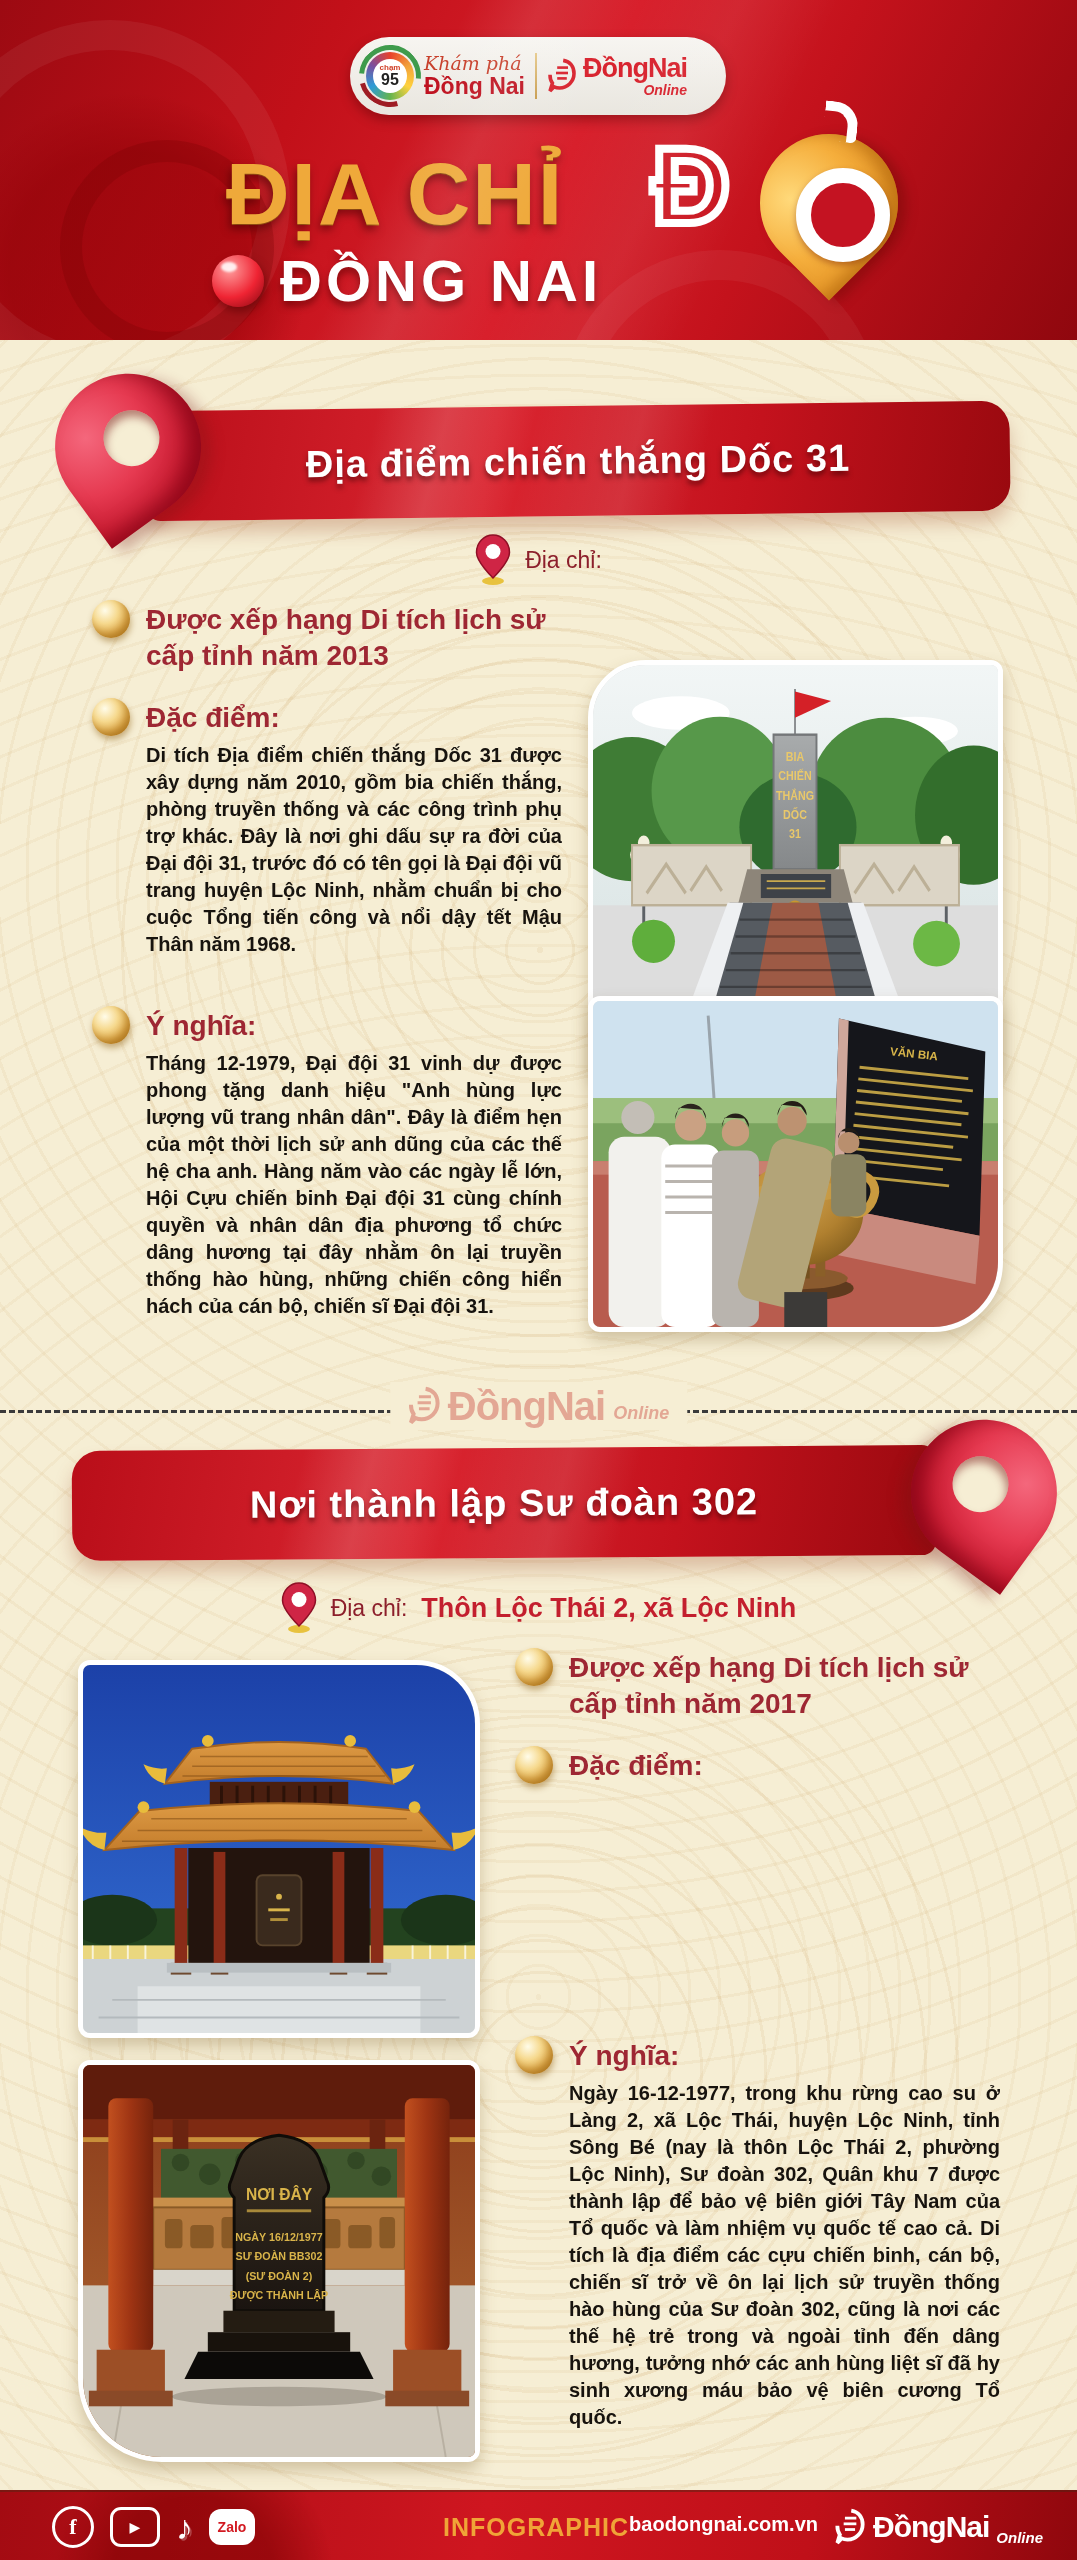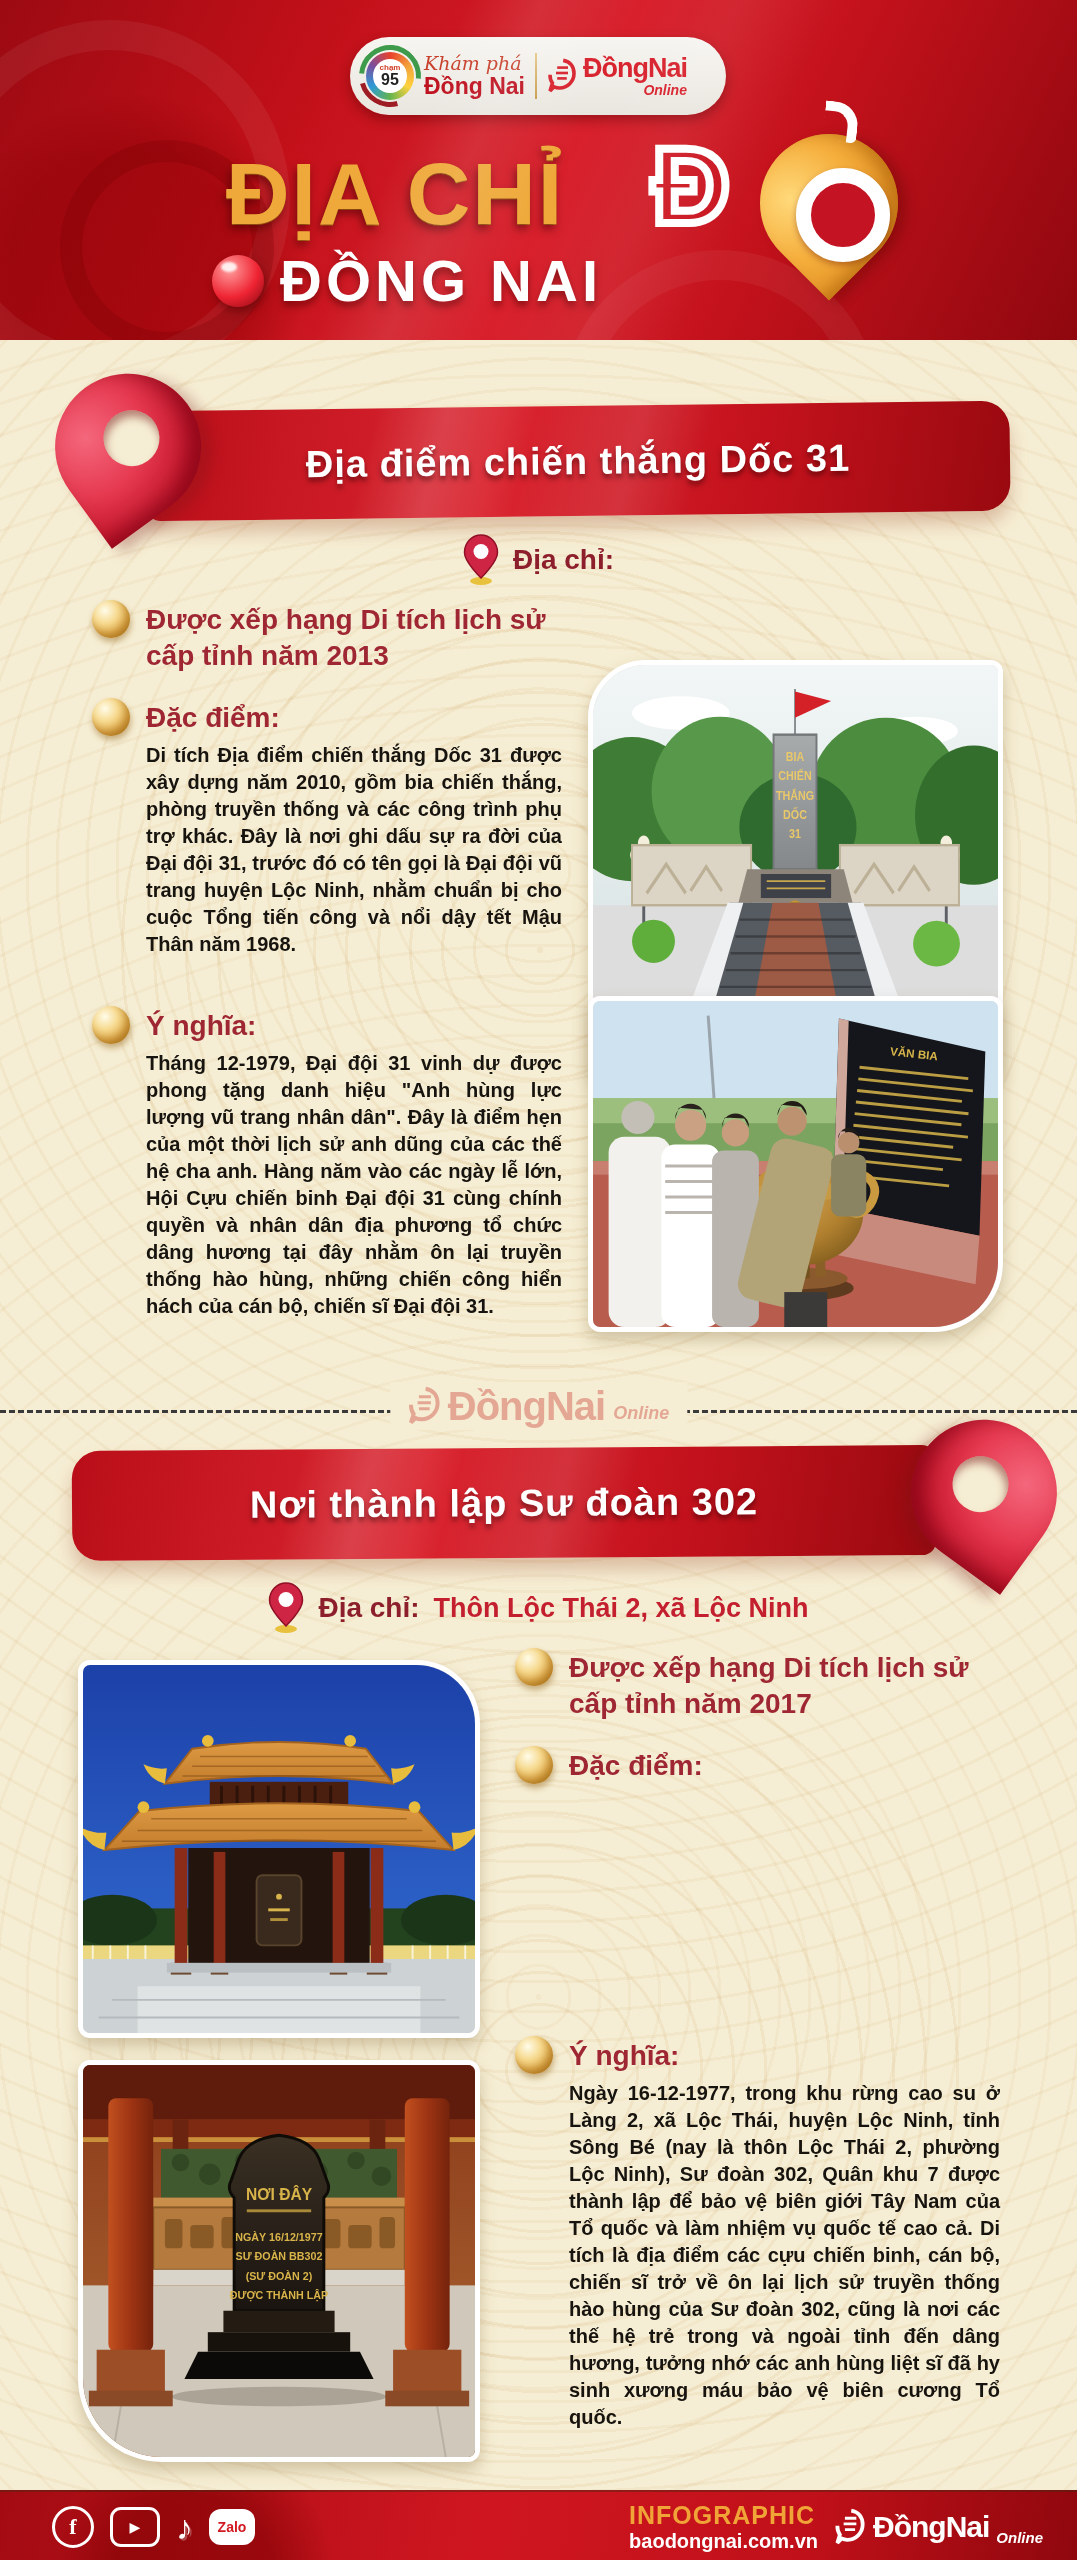--- a/index.html
+++ b/index.html
@@ -88,21 +88,21 @@
     box-shadow:inset -10px -10px 18px rgba(110,0,15,.5),6px 10px 14px rgba(120,20,20,.3);}
   .pin3d .hole{position:absolute;left:50%;top:40%;width:56px;height:56px;transform:translate(-50%,-50%);
     border-radius:50%;background:#f6eed4;box-shadow:inset 3px 6px 8px rgba(120,20,20,.5);}
   .pin3d-1{left:54px;top:374px;transform:rotate(9deg);}
   .pin3d-2{left:908px;top:1420px;transform:scaleX(-1) rotate(9deg);}
   
   .addr{position:absolute;left:0;width:1077px;display:flex;align-items:center;justify-content:center;gap:14px;}
   .addr-1{top:534px;}
   .addr-2{top:1582px;}
   .addr svg{width:36px;height:52px;flex:0 0 auto;}
-  .addr-label{font-size:28px;font-weight:bold;color:#8c1f2b;}
+  .addr-label{font-size:23px;font-weight:normal;color:#8c1f2b;}
   .addr-value{font-size:27px;font-weight:bold;color:#c31f2e;}
   
   .itm{position:absolute;}
   .col-left{left:92px;width:470px;}
   .col-right{left:515px;width:485px;}
   .dot{position:absolute;left:0;top:-2px;width:38px;height:38px;border-radius:50%;
     background:radial-gradient(circle at 34% 28%,#fffce9,#f6d98e 35%,#e3b155 62%,#c08425 88%,#a56d12);
     box-shadow:1px 4px 6px rgba(140,90,10,.45),inset -4px -5px 7px rgba(150,95,10,.45);}
   .itm-body-wrap{padding-left:54px;}
   .itm-h{font-size:28px;line-height:36px;font-weight:bold;color:#9e2733;}
@@ -131,21 +131,21 @@
       linear-gradient(100deg,#a30b12,#cf1620 45%,#c01019 75%,#8f070d 100%);
     border-top:2px solid rgba(70,40,20,.45);}
   .social{position:absolute;left:52px;top:50%;transform:translateY(-50%);display:flex;align-items:center;gap:16px;}
   .sic{display:flex;align-items:center;justify-content:center;color:#fff;cursor:pointer;}
   .sic-fb{width:36px;height:36px;border:3px solid #fff;border-radius:50%;font-size:22px;font-weight:bold;
     font-family:"Liberation Serif",serif;}
   .sic-yt{width:44px;height:34px;border:3px solid #fff;border-radius:11px;font-size:14px;}
   .sic-tk{font-size:34px;font-weight:bold;text-shadow:2px 2px 0 rgba(255,255,255,.25);}
   .sic-za{width:46px;height:36px;background:#fff;border-radius:12px;color:#d21a22;font-size:14px;font-weight:bold;}
   .f-right{position:absolute;right:34px;top:50%;transform:translateY(-50%);display:flex;align-items:center;gap:16px;}
-  .f-info{display:flex;flex-direction:column;line-height:1.15;text-align:left;}
+  .f-info{display:flex;flex-direction:row;line-height:1.15;text-align:left;}
   .f-label{font-size:25px;font-weight:bold;color:#f0a437;letter-spacing:1px;}
   .f-site{font-size:20px;font-weight:bold;color:#fff;}
   .f-mast{display:flex;align-items:center;gap:7px;color:#fff;}
   .f-mast svg{width:32px;height:38px;}
   .f-name{font-size:30px;font-weight:bold;letter-spacing:-1px;}
   .f-suffix{font-size:15px;font-style:italic;font-weight:bold;align-self:flex-end;margin-top:14px;}
   .motif{position:absolute;border-radius:50%;pointer-events:none;
     background:repeating-radial-gradient(circle, rgba(201,158,94,.12) 0 3px, transparent 3px 32px);}
   .m1{left:110px;top:520px;width:860px;height:860px;}
   .m2{left:110px;top:1640px;width:860px;height:860px;}

